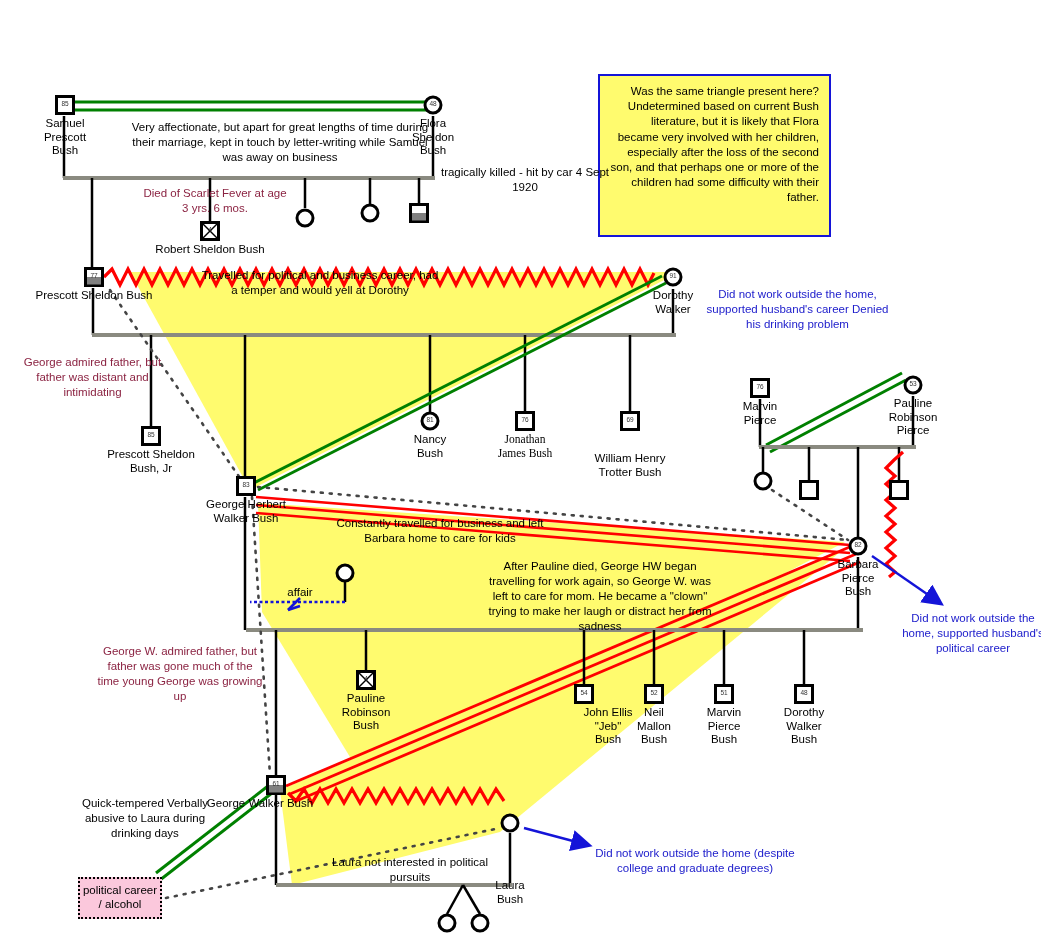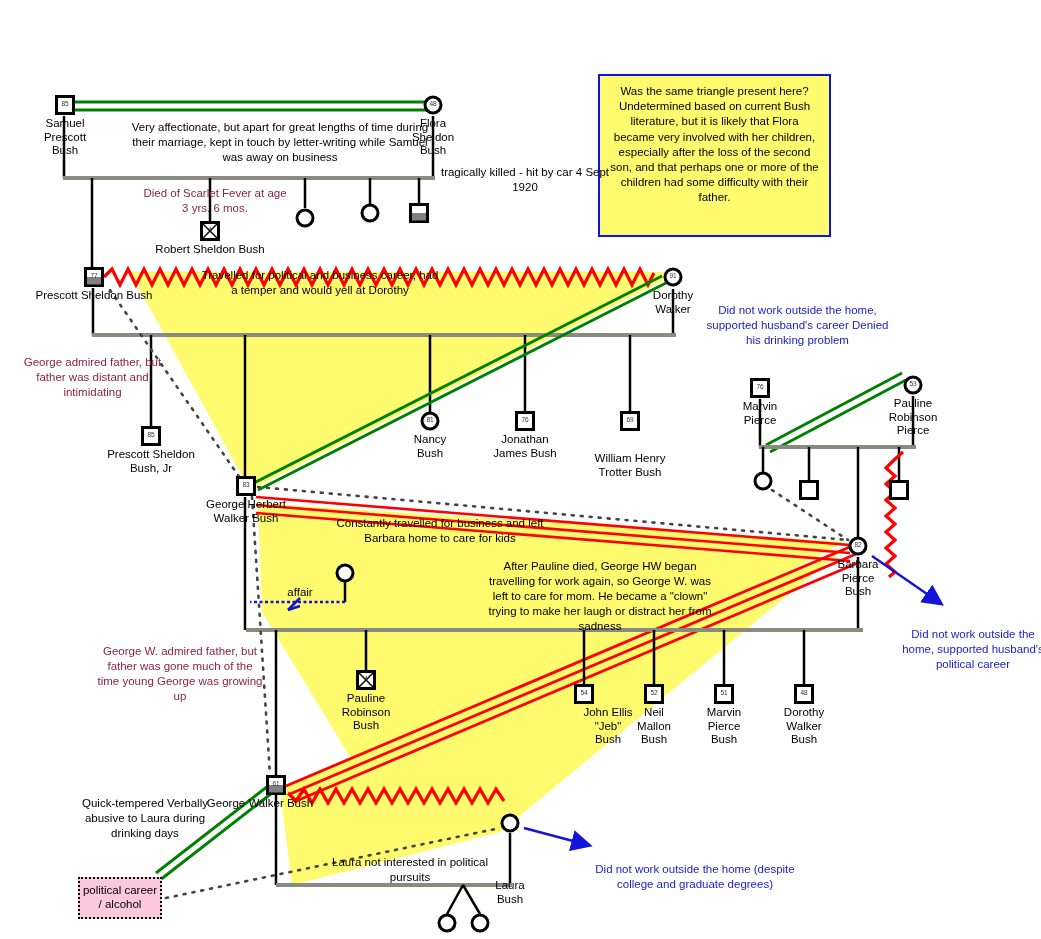--- a/index.html
+++ b/index.html
@@ -3,28 +3,28 @@
 <meta charset="utf-8">
 <title>Bush Family Genogram</title>
 <style>
   html,body{margin:0;padding:0;background:#ffffff;}
   body{font-family:"Liberation Sans",sans-serif;}
   #stage{position:relative;width:1041px;height:939px;overflow:hidden;background:#fff;}
   #svg{position:absolute;left:0;top:0;width:1041px;height:939px;}
   .lbl{position:absolute;text-align:center;line-height:1.18;color:#000;font-size:11.5px;white-space:pre-line;}
   .note{position:absolute;text-align:center;line-height:1.3;font-size:11.5px;white-space:pre-line;}
   .note.dark{color:#8B2342;}
-  .note.blue{color:#2020CC;margin-top:16px;}
+  .note.blue{color:#2020CC;}
   .note.black{color:#000;}
   .titlebox{position:absolute;left:330px;top:12px;width:219px;height:61px;background:#C5C6F2;
             border:2px solid #1C1C9C;display:flex;align-items:center;justify-content:center;
             font-size:11.5px;color:#222;letter-spacing:.4px;}
   .yellowbox{position:absolute;left:598px;top:74px;width:233px;height:163px;background:#FFFB6E;
              border:2px solid #1414D8;box-sizing:border-box;padding:8px 10px 16px 10px;
-             font-size:11.5px;color:#000;text-align:center;line-height:1.32;white-space:pre-line;}
+             font-size:11.5px;color:#000;text-align:right;line-height:1.32;white-space:pre-line;}
   .pinkbox{position:absolute;left:78px;top:877px;width:84px;height:42px;background:#FBC8DC;
            border:2px dotted #000;box-sizing:border-box;display:flex;align-items:center;
            justify-content:center;text-align:center;font-size:11.5px;color:#000;line-height:1.2;
            white-space:pre-line;}
   .agebadge{position:absolute;font-size:6.5px;color:#333;text-align:center;width:18px;
             font-family:"Liberation Sans",sans-serif;pointer-events:none;}
 </style>
 </head>
 <body>
 
@@ -245,21 +245,21 @@
       <div style="position: absolute; left: 419px; top: 410px; width: 22px; height: 22px;"><svg width="22" height="22" viewBox="0 0 22 22">
           <circle cx="11" cy="11" r="8" fill="#fff" stroke="#000" stroke-width="3"></circle>
         </svg></div>
       <div class="agebadge" style="left: 421px; top: 416px;">81</div>
       <div class="lbl" style="left: 370px; top: 433px; width: 120px;">Nancy
 Bush</div>
       <div style="position: absolute; left: 514px; top: 410px; width: 22px; height: 22px;"><svg width="22" height="22" viewBox="0 0 22 22">
           <rect x="2.5" y="2.5" width="17" height="17" fill="#fff" stroke="#000" stroke-width="3"></rect>
         </svg></div>
       <div class="agebadge" style="left: 516px; top: 416px;">76</div>
-      <div class="lbl" style="left: 465px; top: 433px; width: 120px;">Jonathan
+      <div class="lbl" style="left: 465px; top: 433px; width: 120px; font-family: Liberation Serif, serif;">Jonathan
 James Bush</div>
       <div style="position: absolute; left: 619px; top: 410px; width: 22px; height: 22px;"><svg width="22" height="22" viewBox="0 0 22 22">
           <rect x="2.5" y="2.5" width="17" height="17" fill="#fff" stroke="#000" stroke-width="3"></rect>
         </svg></div>
       <div class="agebadge" style="left: 621px; top: 416px;">69</div>
       <div class="lbl" style="left: 570px; top: 452px; width: 120px;">William Henry
 Trotter Bush</div>
       <div style="position: absolute; left: 749px; top: 377px; width: 22px; height: 22px;"><svg width="22" height="22" viewBox="0 0 22 22">
           <rect x="2.5" y="2.5" width="17" height="17" fill="#fff" stroke="#000" stroke-width="3"></rect>
         </svg></div>

